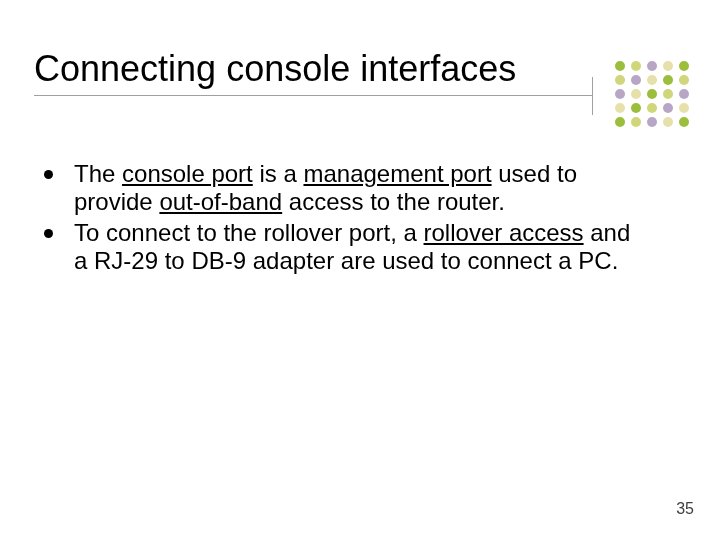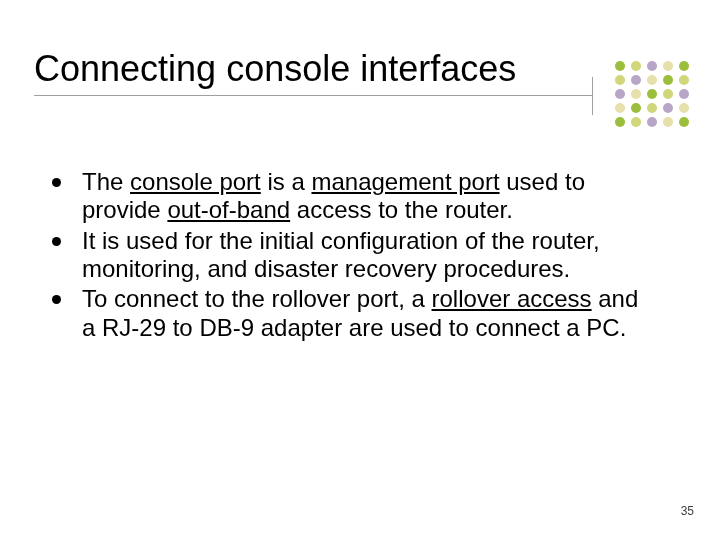--- a/index.html
+++ b/index.html
@@ -60,21 +60,21 @@
   }
   .deco svg { display: block; }
   .content {
     position: absolute;
     left: 40px;
     top: 156px;
     width: 612px;
   }
   .content ul {
     list-style: none;
-    margin: 12px;
+    margin: 4px;
     padding: 0;
   }
   .content li {
     position: relative;
     padding-left: 30px;
     font-size: 24px;
     line-height: 1.18;
     color: #000;
     margin: 0 0 2px 0;
   }
@@ -85,21 +85,21 @@
     top: 10px;
     width: 9px;
     height: 9px;
     border-radius: 50%;
     background: #000;
   }
   .page-number {
     position: absolute;
     right: 26px;
     bottom: 22px;
-    font-size: 12px;
+    font-size: 16px;
     color: #404040;
   }
 </style>
 </head>
 <body>
 
 <div class="slide">
 
   <div class="title">Connecting console interfaces</div>
 
@@ -137,20 +137,19 @@
           <circle cx="40" cy="64" r="5" fill="#b8a6c6"></circle>
           <circle cx="56" cy="64" r="5" fill="#e6e1aa"></circle>
           <circle cx="72" cy="64" r="5" fill="#9bbf3c"></circle>
         </g>
     </svg>
   </div>
 
   <div class="content">
     <ul id="bullets">
         <li><span>The </span><span style="text-decoration: underline;">console port</span><span> is a </span><span style="text-decoration: underline;">management port</span><span> used to provide </span><span style="text-decoration: underline;">out-of-band</span><span> access to the router.</span></li>
-        <li><span>It is used for the initial configuration of the router, monitoring, and disaster recovery procedures.</span></li>
         <li><span>To connect to the rollover port, a </span><span style="text-decoration: underline;">rollover access</span><span> and a RJ-29 to DB-9 adapter are used to connect a PC.</span></li>
       </ul>
   </div>
 
   <div class="page-number">35</div>
 
 </div>
 
 </body></html>

